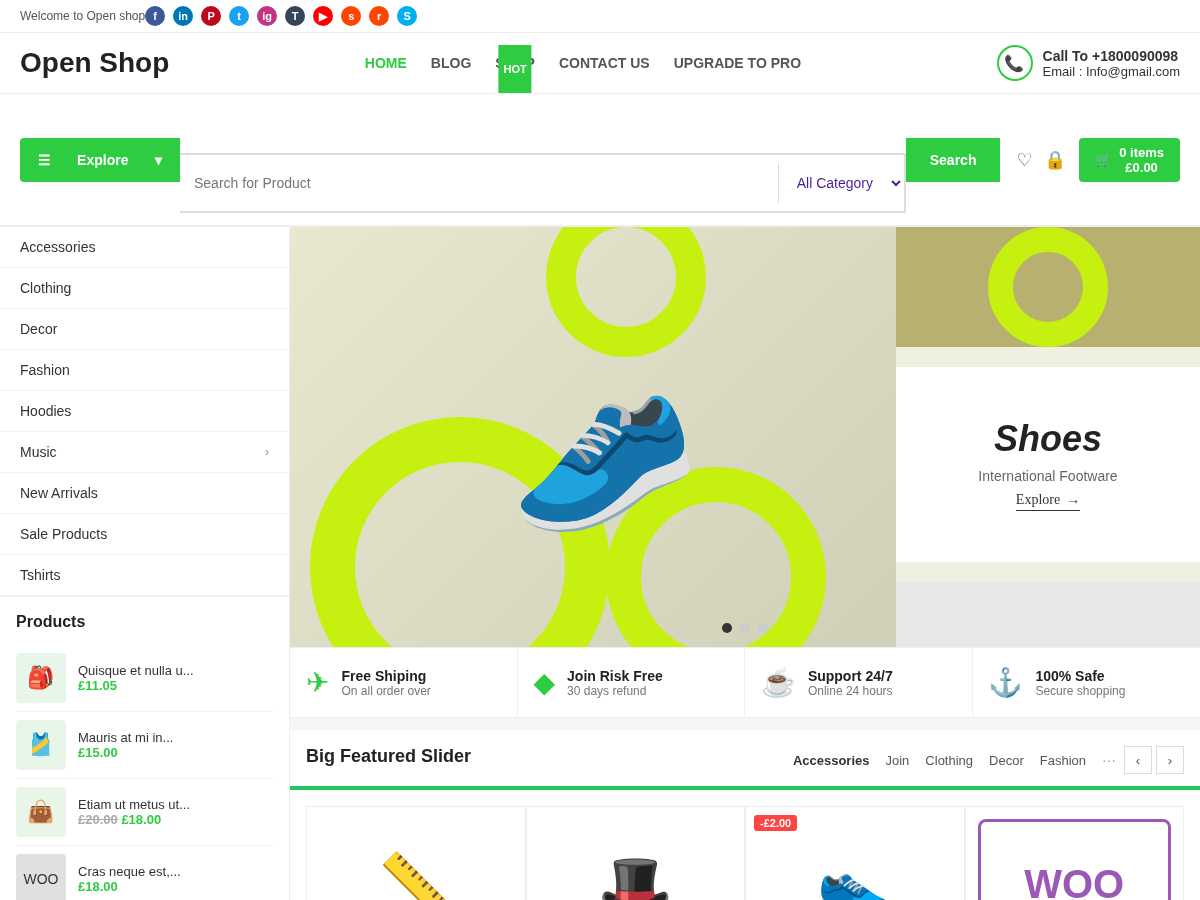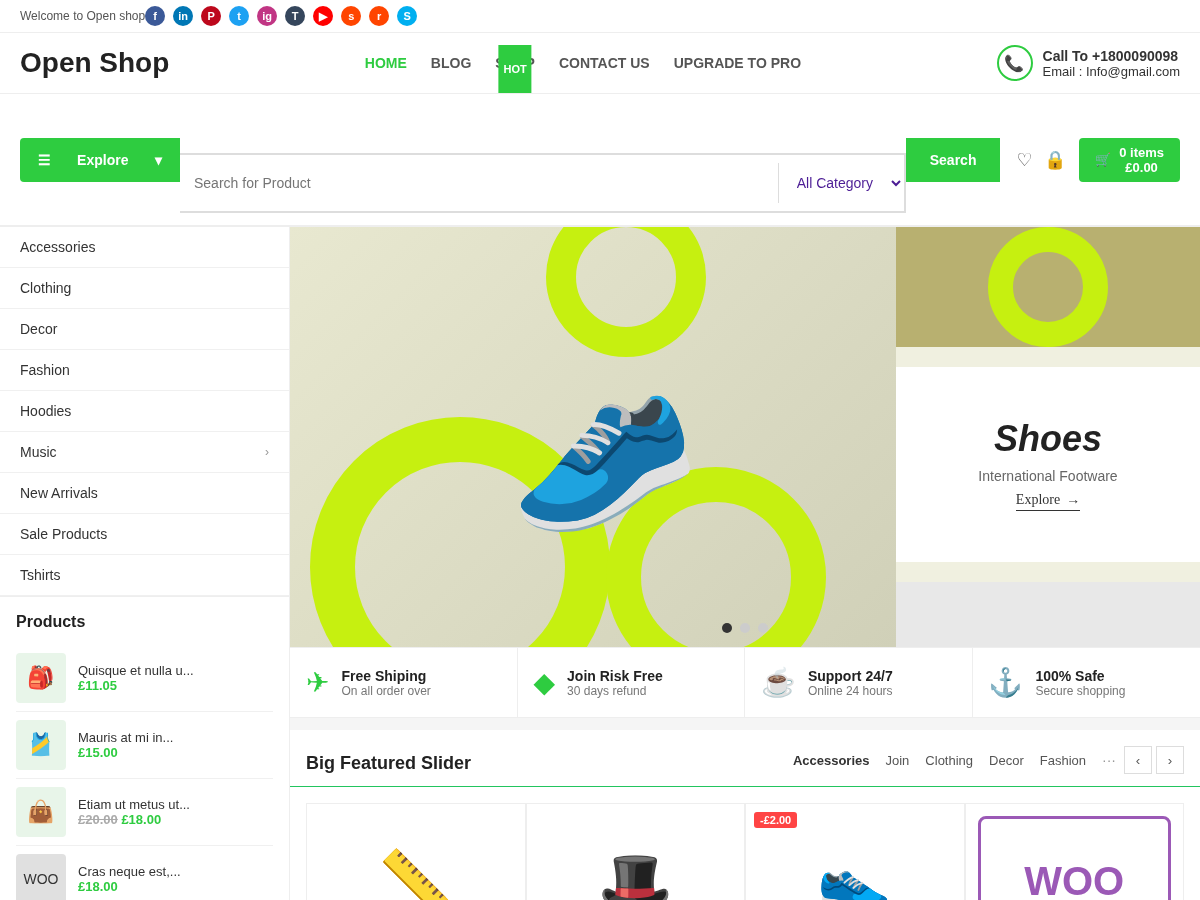--- a/index.html
+++ b/index.html
@@ -349,24 +349,24 @@
     .benefit-sub { font-size: 12px; color: #777; }
 
     
     .featured-section {
       background: #fff;
       margin-top: 12px;
       padding: 16px 0 0 0;
     }
     .featured-header {
       display: flex;
-      align-items: flex-end;
+      align-items: flex-start;
       justify-content: space-between;
       padding: 0 16px 12px 16px;
-      border-bottom: 1px solid #22c55e;
+      border-bottom: 4px solid #22c55e;
     }
     .featured-title {
       font-size: 18px;
       font-weight: bold;
       color: #222;
     }
     .featured-tabs {
       display: flex;
       gap: 16px;
       align-items: center;

